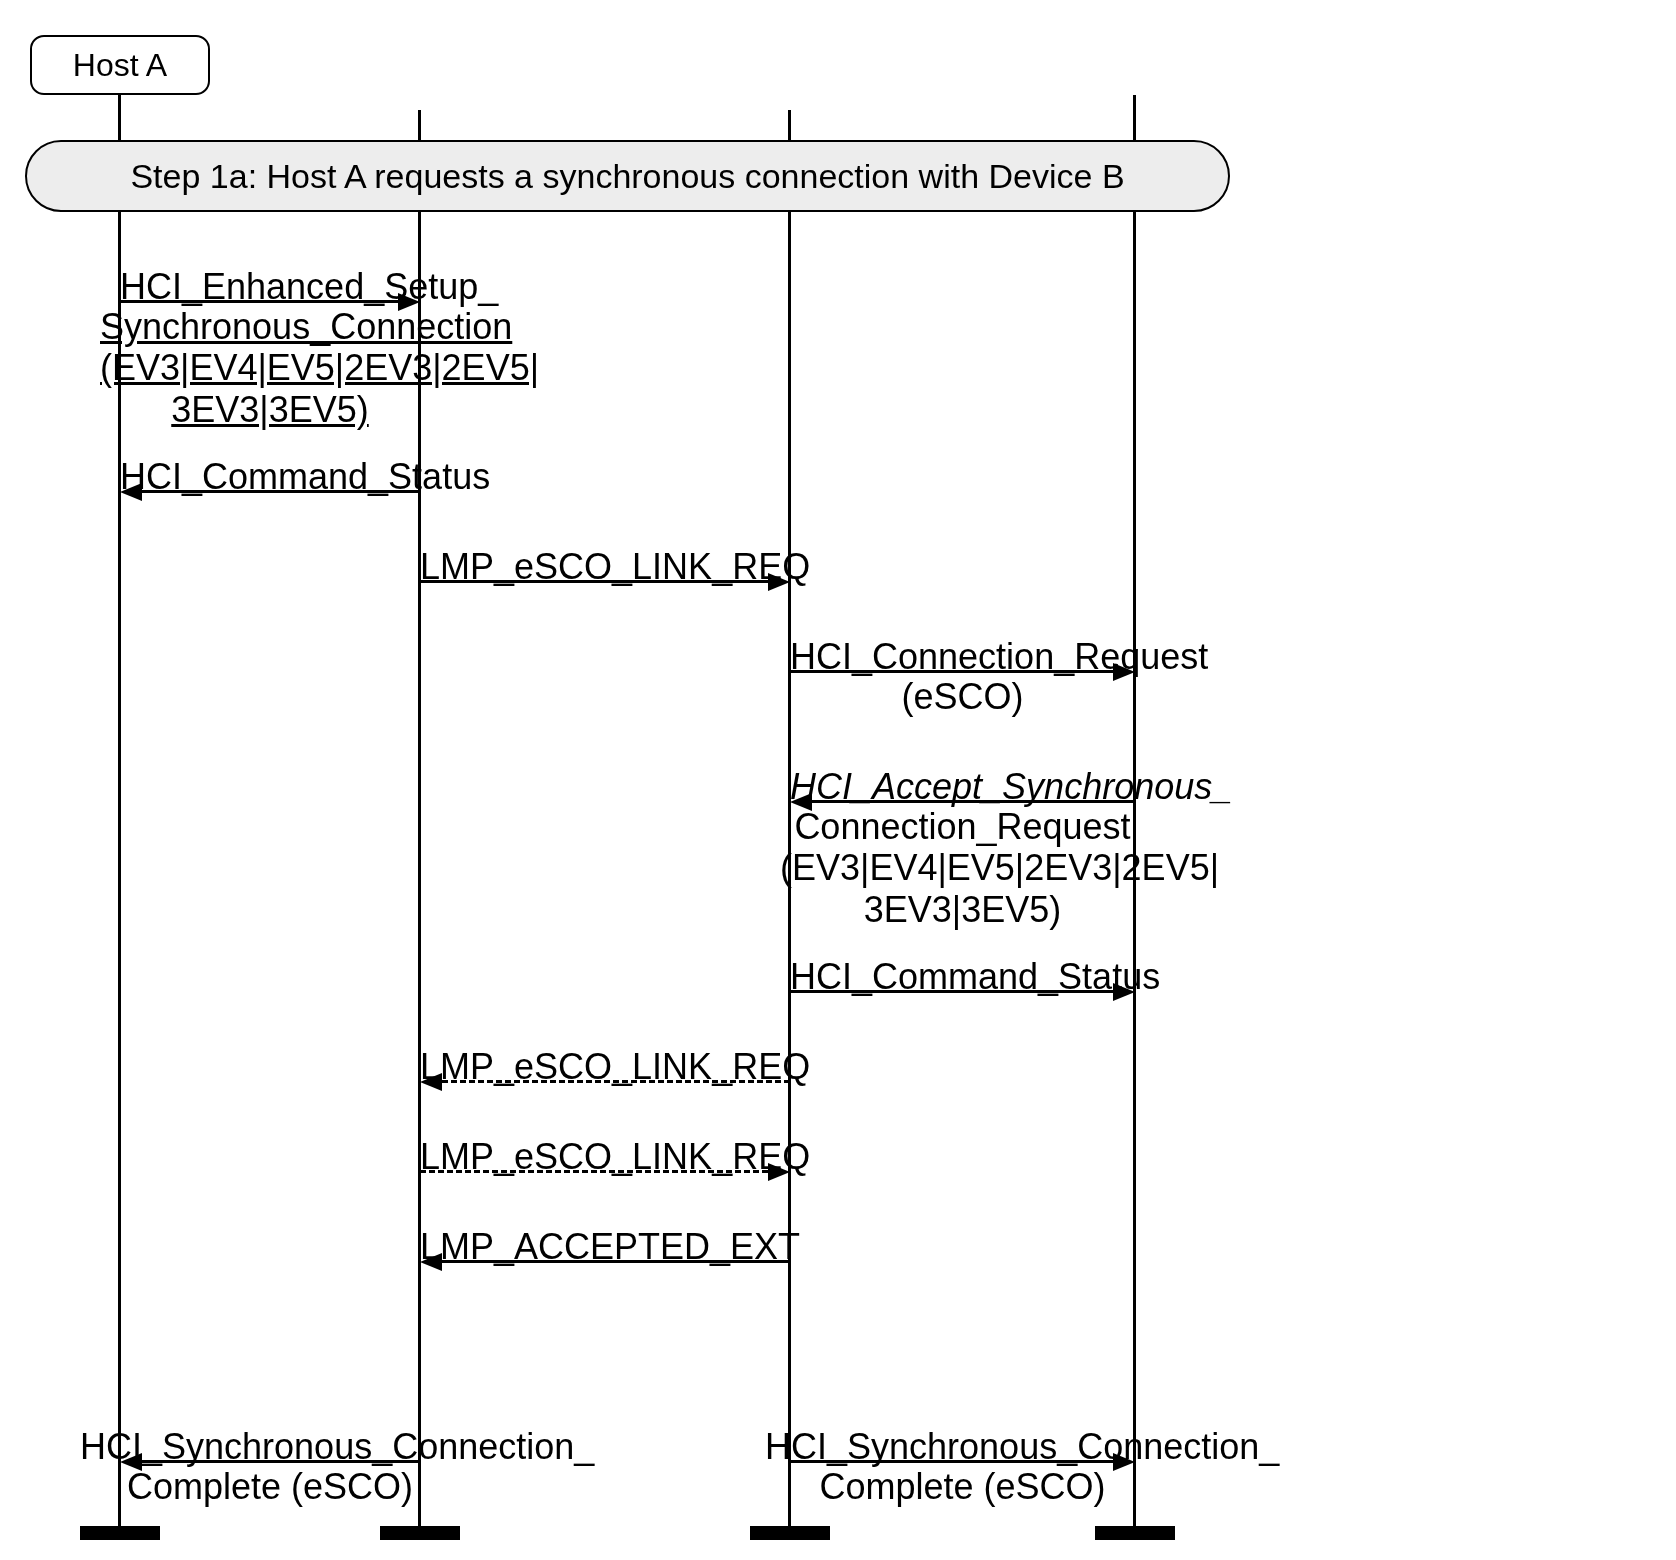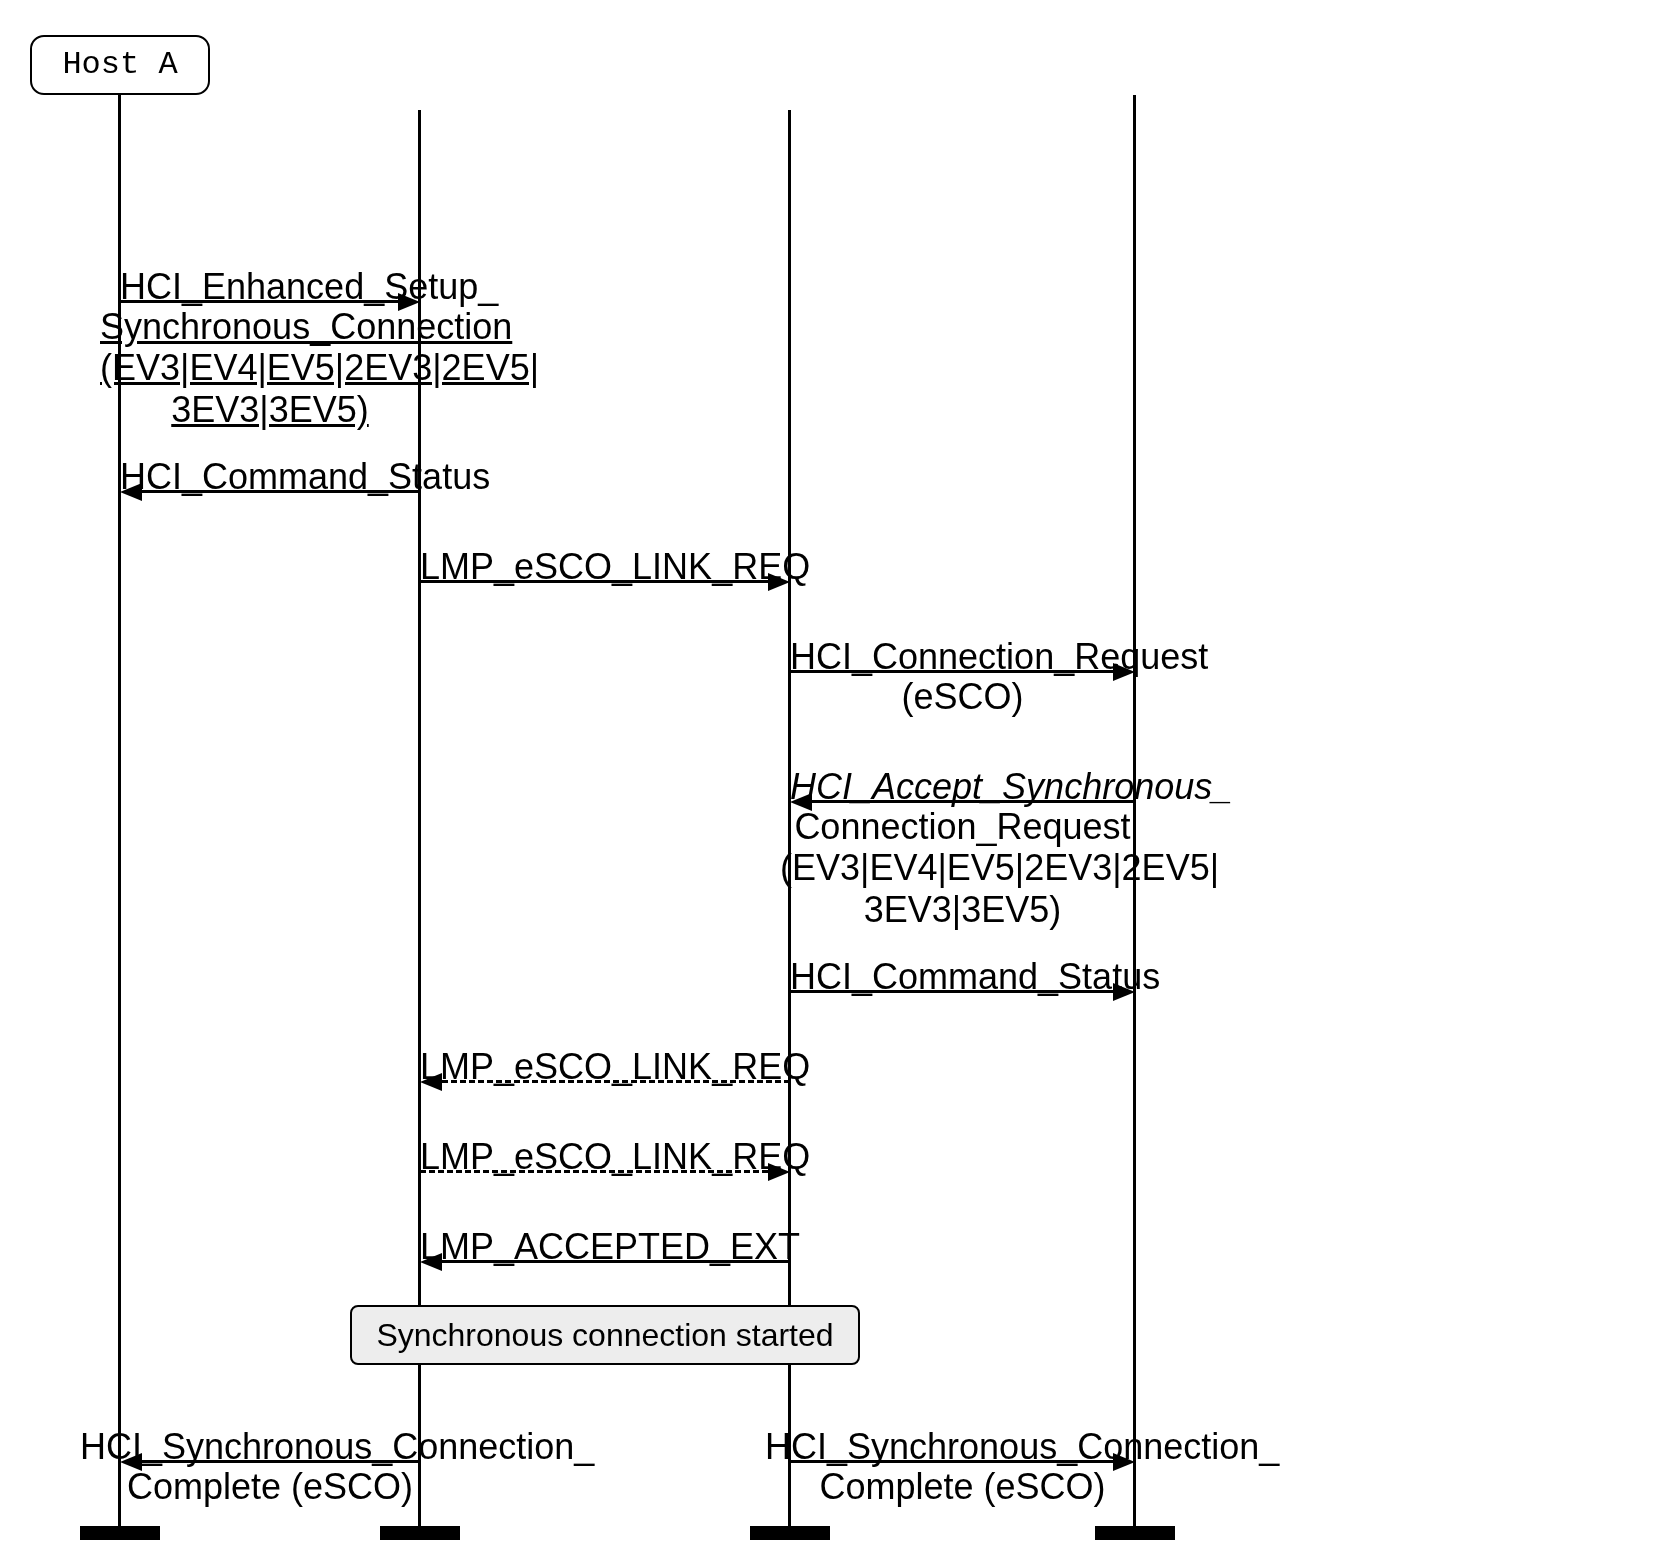--- a/index.html
+++ b/index.html
@@ -96,37 +96,40 @@
     font-size: 36px;
     line-height: 1.15;
     white-space: nowrap;
   }
 </style>
 </head>
 <body>
 
 <div class="diagram">
 
-  <div class="lifeline-head" style="left:10px; top:15px; width:180px; height:60px;font-family:Liberation Mono, monospace;">
+  <div class="lifeline-head" style="left:10px; top:15px; width:180px; height:60px;">
     <span>Host A</span>
   </div>
 
 
 
 
   <div class="lifeline" style="left:98px; top:75px; height:1435px;"></div>
   <div class="lifeline" style="left:398px; top:90px; height:1420px;"></div>
   <div class="lifeline" style="left:768px; top:90px; height:1420px;"></div>
   <div class="lifeline" style="left:1113px; top:75px; height:1435px;"></div>
 
   <div class="lifeline-foot" style="left:60px; top:1506px; width:80px;"></div>
   <div class="lifeline-foot" style="left:360px; top:1506px; width:80px;"></div>
   <div class="lifeline-foot" style="left:730px; top:1506px; width:80px;"></div>
   <div class="lifeline-foot" style="left:1075px; top:1506px; width:80px;"></div>
 
+  <div class="step-band" style="left:5px; top:120px; width:1205px; height:72px;">
+    <span>Step 1a:  Host A requests a synchronous connection with Device B</span>
+  </div>
 
   <div class="msg" style="top:280px;">
     <div class="msg-line" style="left:100px; width:278px;"></div>
     <div class="arrowhead right" style="left:378px;"></div>
     <div class="msg-label" style="left:100px; width:300px; top:-34px;">
       <span>HCI_Enhanced_Setup_</span>
     </div>
     <div class="msg-label" style="left:80px; width:340px; top:6px;text-decoration:underline;">
       <span>Synchronous_Connection</span><br>
       <span>(EV3|EV4|EV5|2EV3|2EV5|</span><br>
@@ -199,23 +202,20 @@
   </div>
 
   <div class="msg" style="top:1240px;">
     <div class="msg-line" style="left:422px; width:348px;"></div>
     <div class="arrowhead left" style="left:400px;"></div>
     <div class="msg-label" style="left:400px; width:370px; top:-34px;">
       <span>LMP_ACCEPTED_EXT</span>
     </div>
   </div>
 
-  <div class="note-box" style="left:330px; top:1285px; width:510px; height:60px;">
-    <span>Synchronous connection started</span>
-  </div>
 
   <div class="msg" style="top:1440px;">
     <div class="msg-line" style="left:122px; width:278px;"></div>
     <div class="arrowhead left" style="left:100px;"></div>
     <div class="msg-label" style="left:60px; width:400px; top:-34px;">
       <span>HCI_Synchronous_Connection_</span>
     </div>
     <div class="msg-label" style="left:100px; width:300px; top:6px;">
       <span>Complete (eSCO)</span>
     </div>

